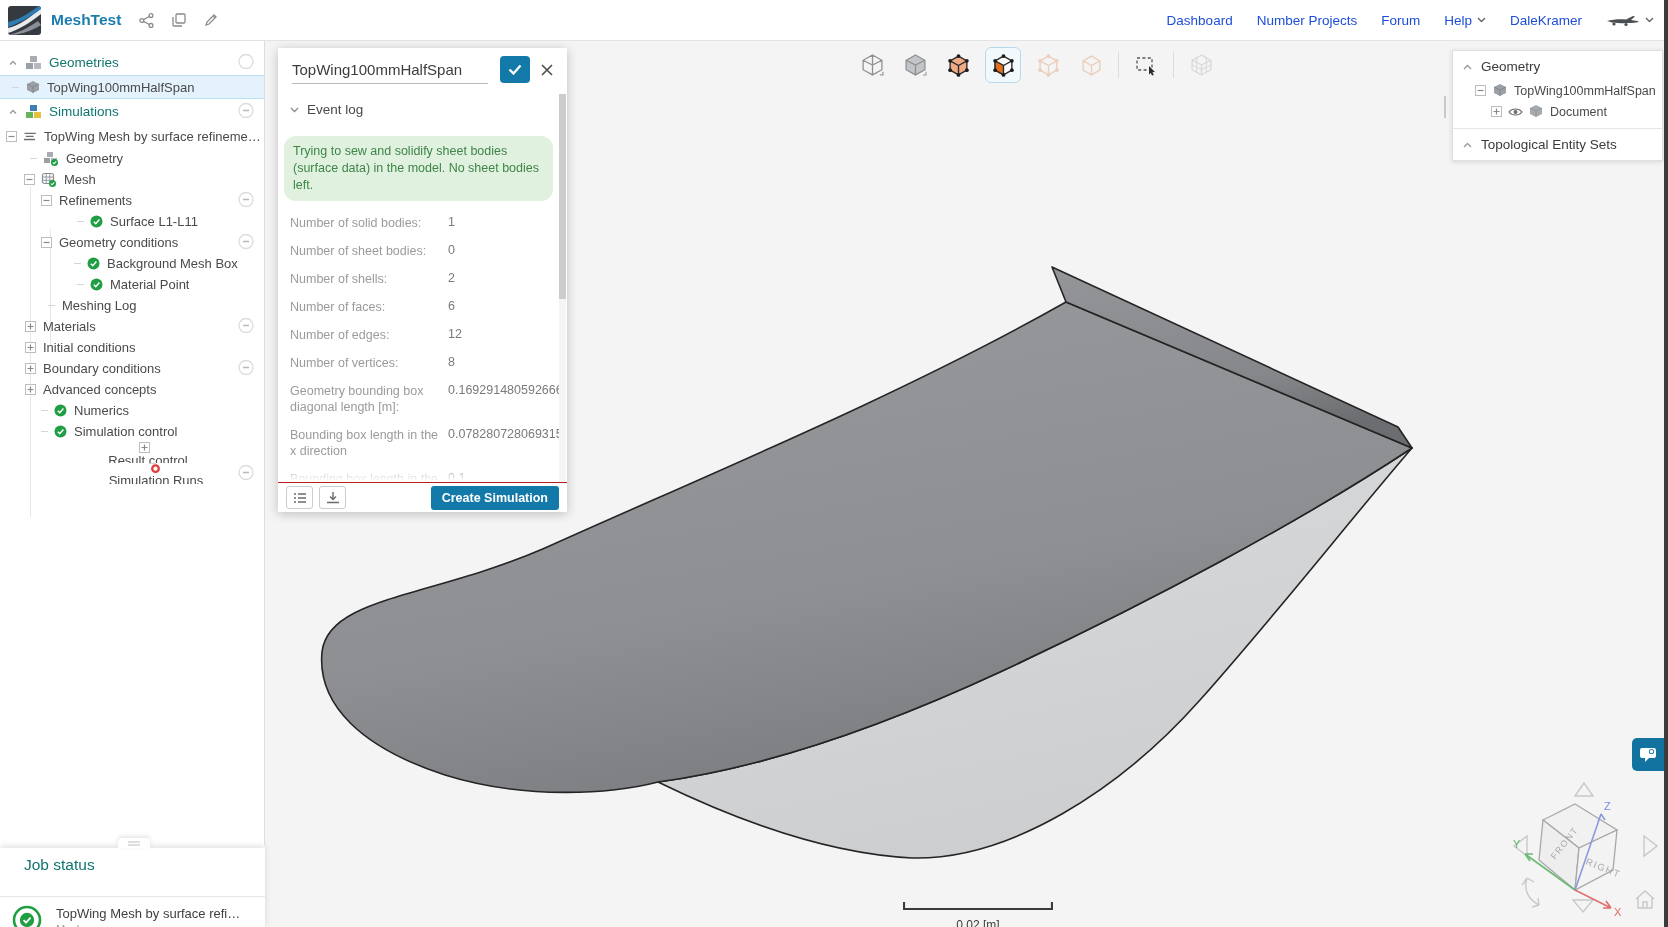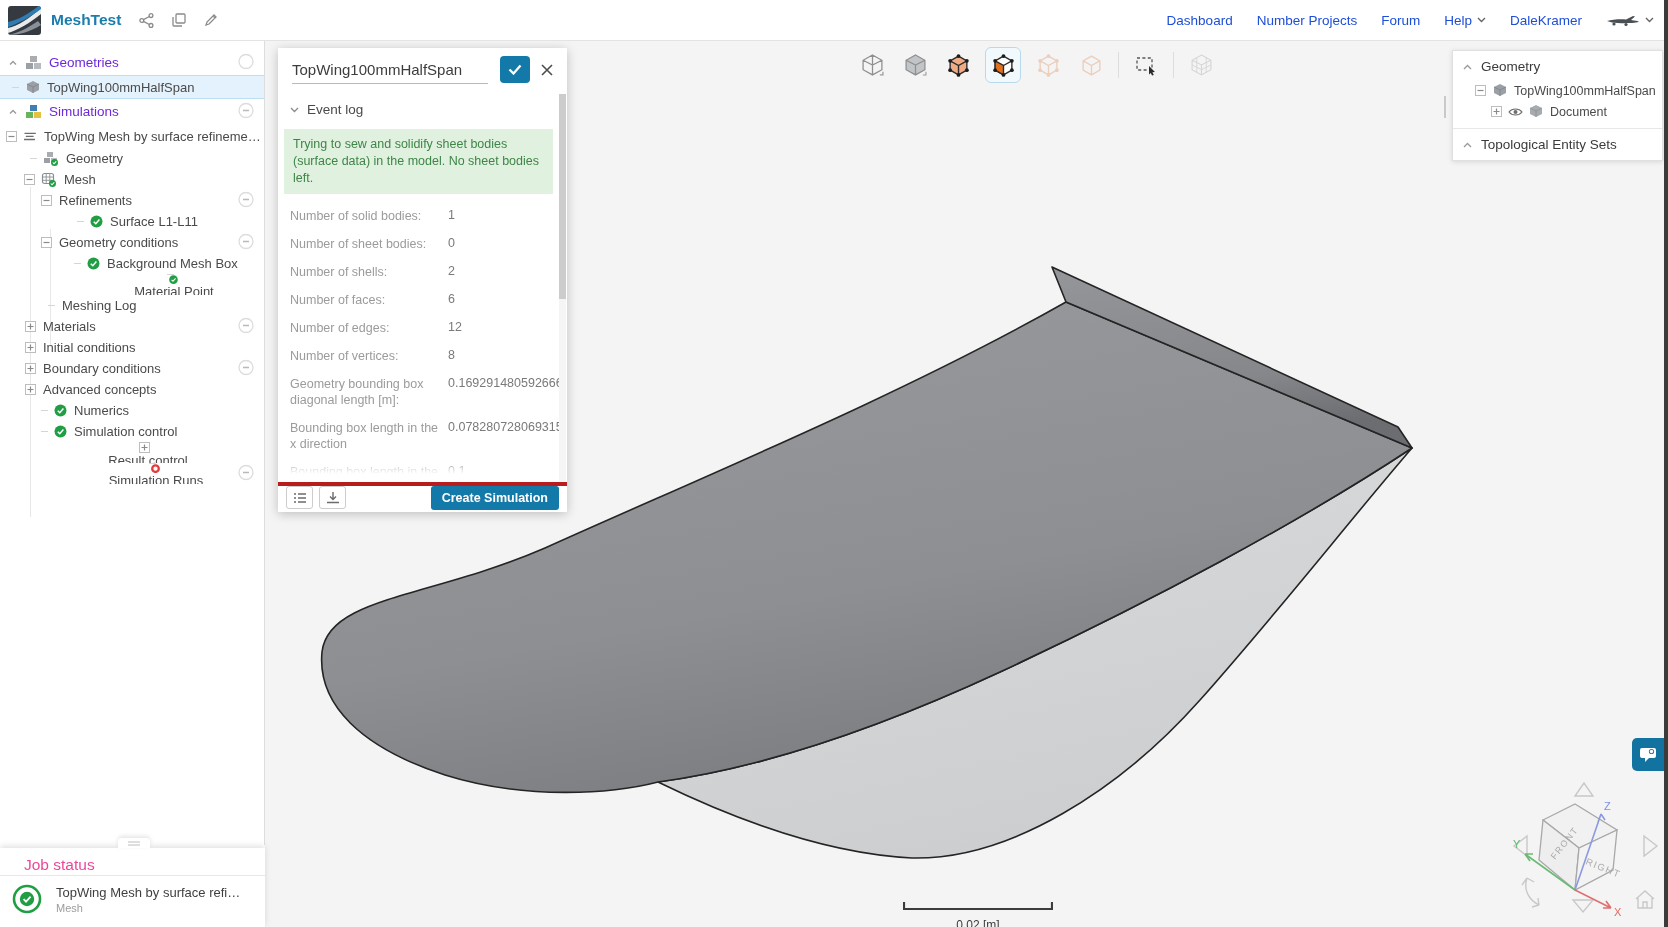--- a/index.html
+++ b/index.html
@@ -15,37 +15,37 @@
   .tb-ic { margin-left:18px; display:flex; align-items:center; cursor:pointer; }
   .topnav { margin-left:auto; display:flex; align-items:center; gap:24px; padding-right:14px;
             font-size:13.5px; color:#1d4ed8; }
   .topnav .item { cursor:pointer; display:flex; align-items:center; gap:5px; }
 
   
   .sidebar { position:absolute; left:0; top:41px; width:265px; height:804px; background:#fff;
              border-right:1px solid #ddd; z-index:30; }
   .trow { display:flex; align-items:center; height:21px; font-size:13px; color:#4a4a4a;
           position:relative; white-space:nowrap; cursor:pointer; }
-  .trow.head { height:25px; font-size:13.5px; color:#6d28d9;align-items:center; }
+  .trow.head { height:25px; font-size:13.5px; color:#0f766e;align-items:center; }
   .trow .lbl { margin-left:7px; overflow:hidden; text-overflow:ellipsis; }
   .trow.sel { background:#e3f2fc; border-top:1px solid #bcdff3; border-bottom:1px solid #bcdff3; }
   .chev { width:10px; height:10px; margin-left:8px; flex:none; }
   .exp { width:11px; height:11px; border:1px solid #bdbdbd; background:#fff; flex:none;
          display:flex; align-items:center; justify-content:center; }
   .stub { width:7px; height:1px; background:#d5d5d5; flex:none; }
   .rightcirc { position:absolute; right:10px; top:50%; transform:translateY(-50%); }
   .guide { position:absolute; width:1px; background:#e7e7e7; }
 
   
   .jobpanel { position:absolute; left:0; top:848px; width:265px; height:79px; background:#fff;
               box-shadow:0 -2px 6px rgba(0,0,0,.12); z-index:31; }
   .job-handle { position:absolute; left:118px; top:-10px; width:32px; height:10px; background:#fff;
                 border-radius:4px 4px 0 0; box-shadow:0 -2px 4px rgba(0,0,0,.10);
                 display:flex; align-items:center; justify-content:center; }
-  .job-title { font-size:15.5px; color:#ec4899; padding:8px 0 1px 24px; border-bottom:1px solid #e7e7e7; }
+  .job-title { font-size:15.5px; color:#0f766e; padding:8px 0 22px 24px; border-bottom:1px solid #e7e7e7; }
   .job-row { display:flex; align-items:center; padding:8px 10px 0 12px; gap:14px; }
   .job-name { font-size:13px; color:#3f3f3f; width:190px; overflow:hidden; text-overflow:ellipsis; white-space:nowrap; }
   .job-sub { font-size:11px; color:#9c9c9c; margin-top:2px; }
 
   
   .viewport { position:absolute; left:265px; top:41px; width:1403px; height:886px; background:#f4f4f5; }
 
   
   .vtoolbar { position:absolute; left:856px; top:47px; display:flex; align-items:center; gap:11px; z-index:20; }
   .vt-item { width:32px; height:32px; display:flex; align-items:center; justify-content:center;
@@ -58,33 +58,33 @@
               box-shadow:0 2px 10px rgba(0,0,0,.22); z-index:25; }
   .mp-titlebar { position:relative; height:44px; }
   .mp-input { position:absolute; left:14px; top:8px; width:196px; height:28px; font-size:15px; color:#3d3d3d;
               border-bottom:1px solid #b9b9b9; display:flex; align-items:center; cursor:text; }
   .mp-check { position:absolute; left:222px; top:8px; width:30px; height:27px; background:#1379a8;
               border-radius:4px; display:flex; align-items:center; justify-content:center; cursor:pointer; }
   .mp-x { position:absolute; left:260px; top:13px; width:18px; height:18px; display:flex;
           align-items:center; justify-content:center; cursor:pointer; }
   .mp-section { display:flex; align-items:center; gap:8px; padding:10px 0 6px 12px;
                 font-size:13.5px; color:#4a4a4a; cursor:pointer; }
-  .mp-alert { margin:6px 6px 0 6px; background:#e0f1e0; color:#3e8546; font-size:12.5px;
-              line-height:17px; padding:7px 9px; width:269px; }
+  .mp-alert { margin:13px 6px 0 6px; background:#e0f1e0; color:#3e8546; font-size:12.5px;
+              line-height:17px; padding:7px 9px; width:269px;border-radius:12px; }
   .mp-rows { position:relative; height:276px; overflow:hidden; margin-top:4px; }
   .mp-row { display:flex; padding:0 0 0 12px; margin-bottom:12px; }
   .mp-lab { width:152px; font-size:12.5px; color:#9b9b9b; line-height:16px; flex:none; }
   .mp-val { width:118px; font-size:12.5px; color:#7a7a7a; white-space:nowrap; overflow:hidden;
             margin-left:6px; flex:none; }
   .mp-fade { position:absolute; left:0; bottom:0; width:100%; height:16px;
              background:linear-gradient(rgba(255,255,255,0), #fff); pointer-events:none; }
   .mp-scroll { position:absolute; right:1px; top:46px; width:7px; height:388px; background:#f5f5f5; }
   .mp-thumb { position:absolute; left:0; top:0; width:7px; height:205px; background:#cccccc; }
-  .mp-footer { position:absolute; left:0; bottom:0; width:100%; height:30px; border-top:4px solid #b91c1c;
-               display:flex; align-items:flex-start; padding:0 8px; gap:6px; background:#fff; }
+  .mp-footer { position:absolute; left:0; bottom:0; width:100%; height:30px; border-top:1px solid #b91c1c;
+               display:flex; align-items:center; padding:0 8px; gap:6px; background:#fff; }
   .mp-iconbtn { width:27px; height:23px; border:1px solid #ccc; border-radius:3px; background:#fff;
                 display:flex; align-items:center; justify-content:center; cursor:pointer; }
   .mp-create { margin-left:auto; background:#1379a8; color:#fff; font-size:12.5px; font-weight:bold;
                border:none; border-radius:3px; height:24px; padding:0 11px; cursor:pointer;
                font-family:"Liberation Sans", sans-serif; }
 
   
   .rightpanel { position:absolute; left:1452px; top:50px; width:211px; background:#fff;
                 border:1px solid #e0e0e0; box-shadow:0 1px 5px rgba(0,0,0,.12); z-index:25; }
   .rp-header { display:flex; align-items:center; gap:9px; padding:8px 0 6px 10px;
@@ -443,21 +443,21 @@
 
     <div class="trow" style="padding-left:74px;">
       <span class="stub"></span>
       <svg width="13" height="13" viewBox="0 0 13 13" style="margin-left:6px">
         <circle cx="6.5" cy="6.5" r="6" fill="#1f9e43"></circle>
           <path d="M3.8 6.7 L5.8 8.7 L9.4 4.6" stroke="#fff" stroke-width="1.5" fill="none"></path>
       </svg>
       <span class="lbl">Background Mesh Box</span>
     </div>
 
-    <div class="trow" style="padding-left:77px;flex-direction:column;">
+    <div class="trow" style="padding-left:77px;">
       <span class="stub"></span>
       <svg width="13" height="13" viewBox="0 0 13 13" style="margin-left:6px">
         <circle cx="6.5" cy="6.5" r="6" fill="#1f9e43"></circle>
           <path d="M3.8 6.7 L5.8 8.7 L9.4 4.6" stroke="#fff" stroke-width="1.5" fill="none"></path>
       </svg>
       <span class="lbl">Material Point</span>
     </div>
 
     <div class="trow" style="padding-left:48px;">
       <span class="stub"></span>

